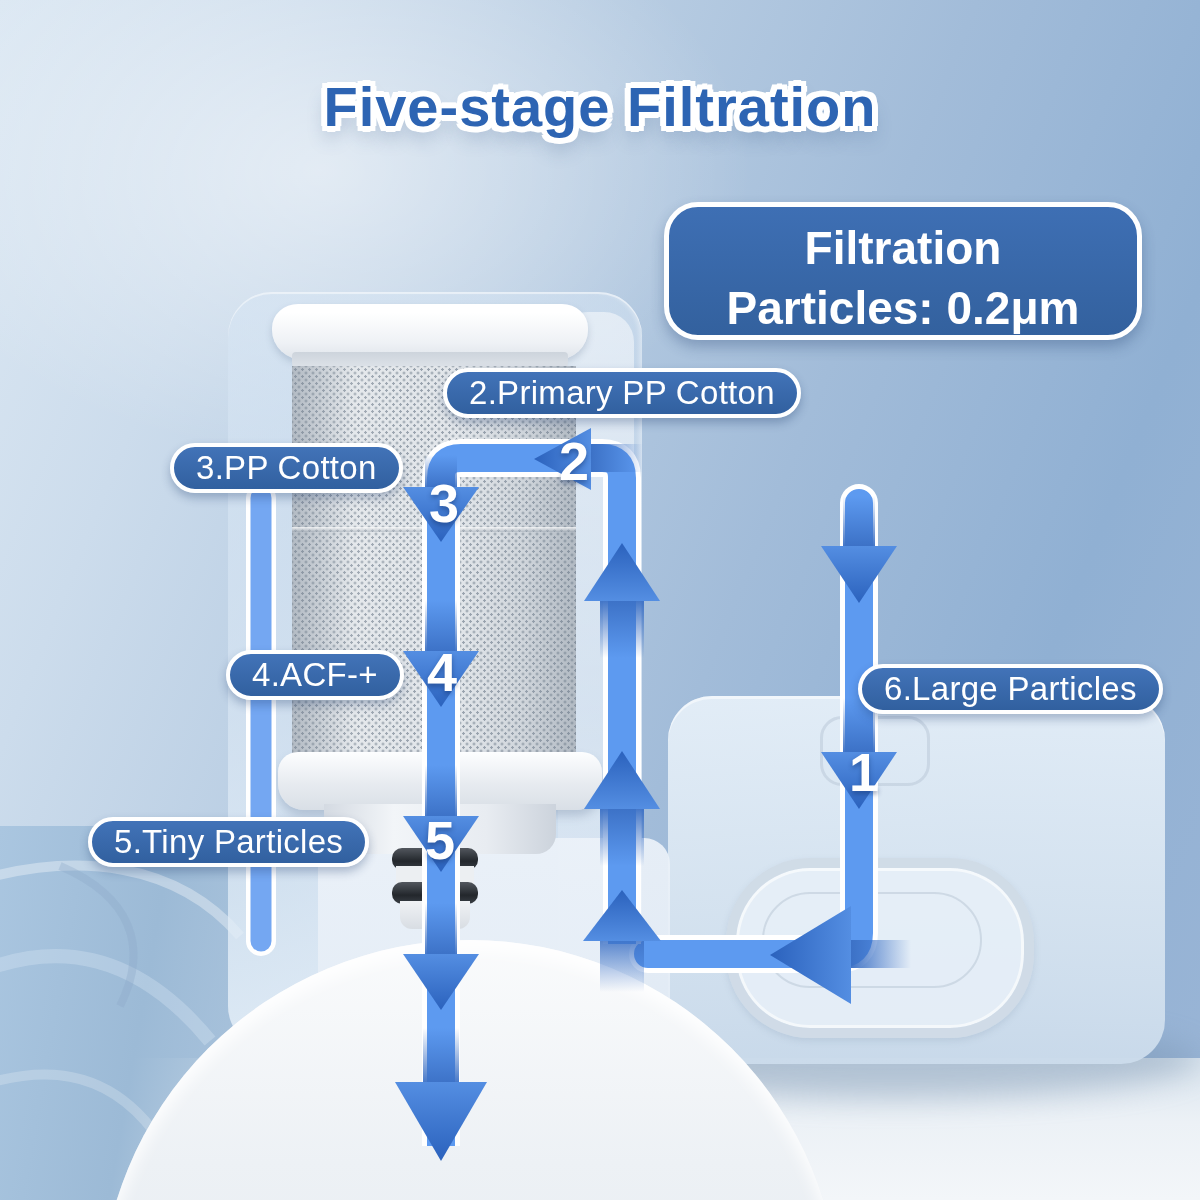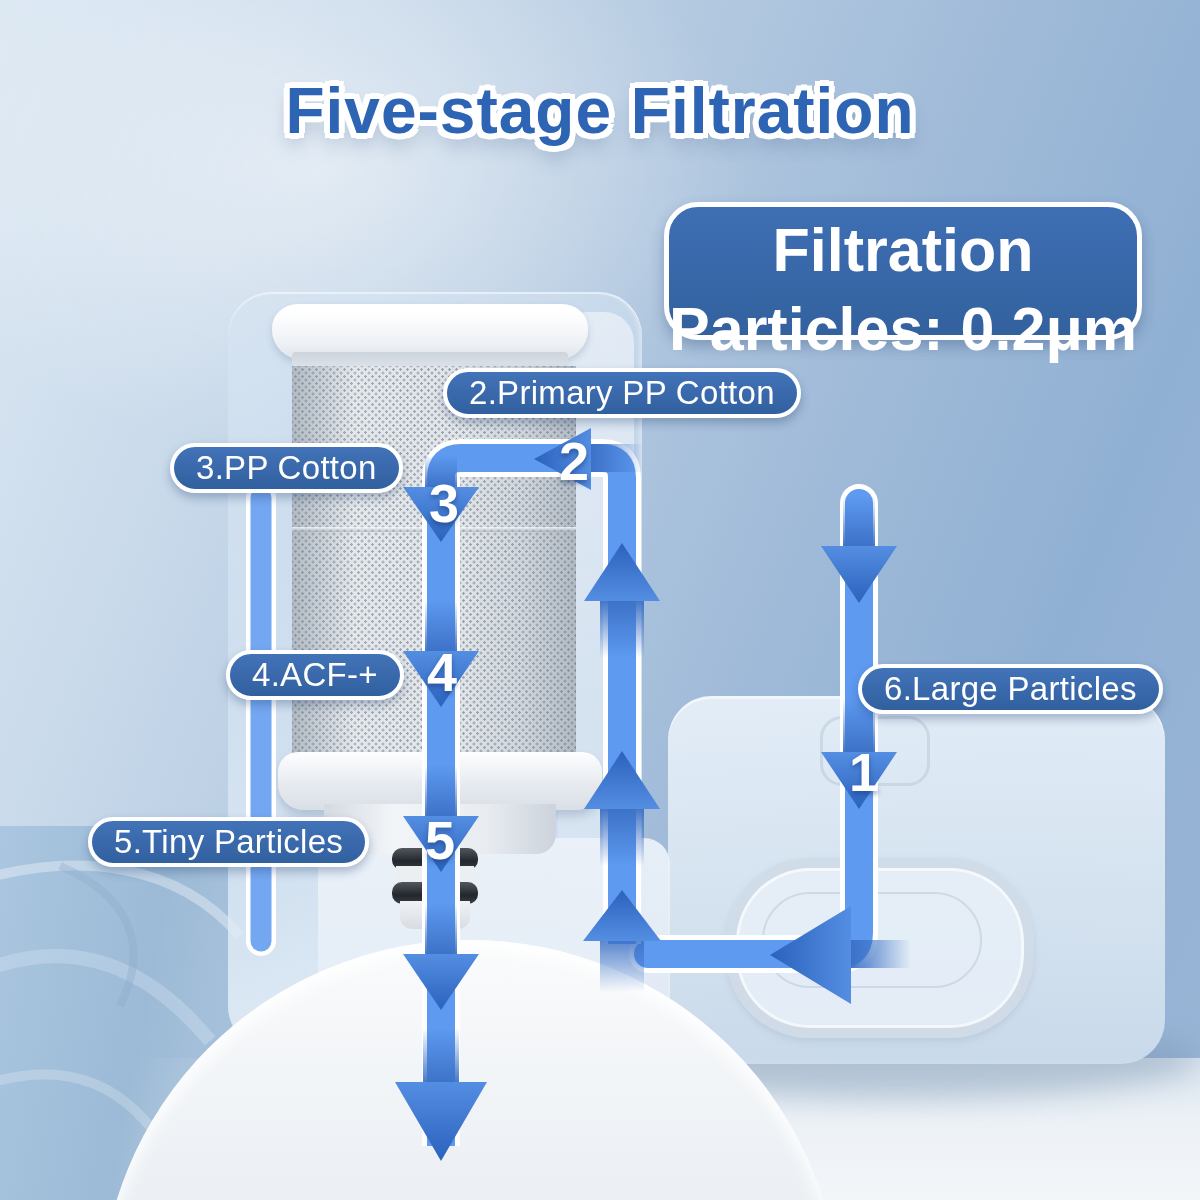--- a/index.html
+++ b/index.html
@@ -67,24 +67,24 @@
   
   .flow-svg{left:0;top:0;width:1200px;height:1200px;z-index:12;}
   .flow-num{z-index:13;width:56px;height:60px;display:flex;align-items:center;justify-content:center;
     color:#fff;font-size:54px;font-weight:bold;text-shadow:0 3px 5px rgba(15,45,100,.45);}
   
   .pill{z-index:14;height:50px;box-sizing:border-box;padding:0 22px;border:4px solid #fff;border-radius:27px;
     background:linear-gradient(180deg,#4273b8,#31609f);color:#fff;font-weight:normal;font-size:33px;
     line-height:42px;letter-spacing:.3px;white-space:nowrap;box-shadow:0 5px 10px rgba(25,55,105,.3);}
   .accuracy{left:664px;top:202px;width:478px;height:138px;box-sizing:border-box;z-index:15;
     border:5px solid #fff;border-radius:34px;background:linear-gradient(180deg,#3e6fb4,#33619e);
-    color:#fff;font-weight:bold;font-size:61px;line-height:1.3;text-align:center;padding-top:4px;
+    color:#fff;font-weight:bold;font-size:46px;line-height:1.3;text-align:center;padding-top:12px;
     box-shadow:0 7px 14px rgba(30,60,110,.3);}
   .title{left:0;top:74px;width:1200px;text-align:center;z-index:15;
-    font-size:64px;font-weight:bold;letter-spacing:1px;color:#2d64b3;
+    font-size:56px;font-weight:bold;letter-spacing:1px;color:#2d64b3;
     text-shadow:-5px -5px 0 #fff,5px -5px 0 #fff,-5px 5px 0 #fff,5px 5px 0 #fff,
       -6px 0 0 #fff,6px 0 0 #fff,0 -6px 0 #fff,0 6px 0 #fff,0 12px 18px rgba(50,80,130,.35);}
 </style>
 </head>
 <body>
 
 <div class="scene">
 
   <div class="abs bg-highlight"></div>
   <div class="abs counter-bottom"></div>

